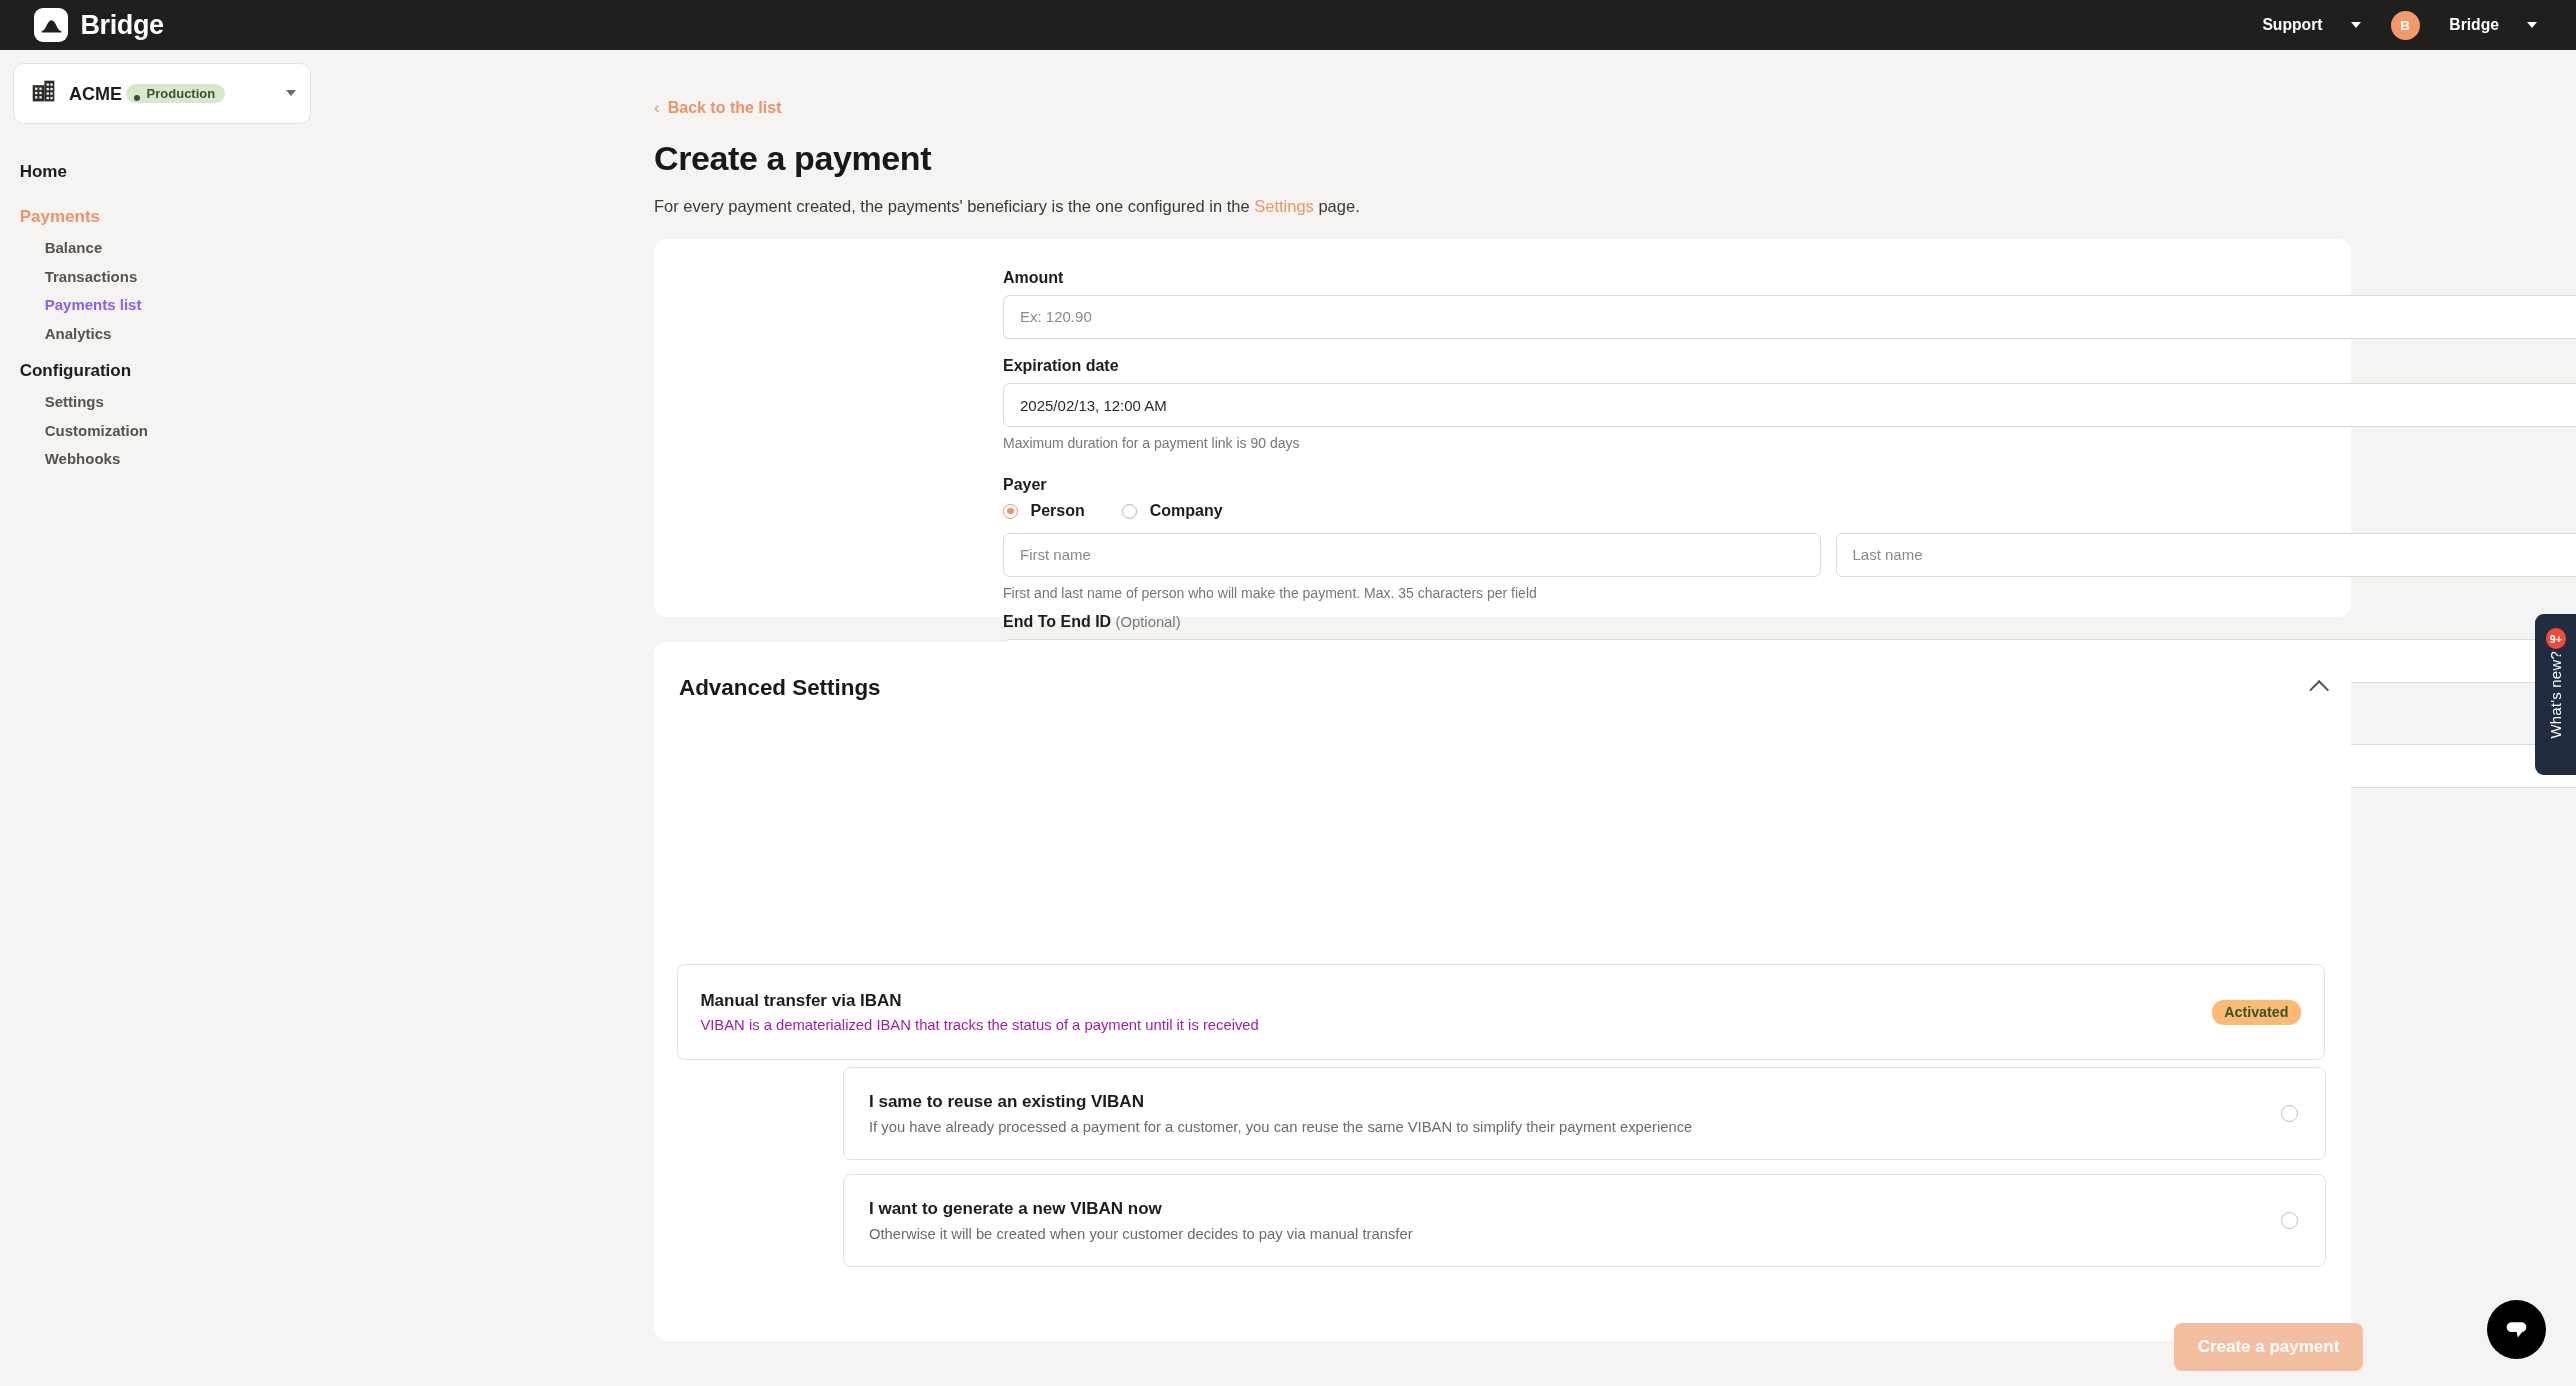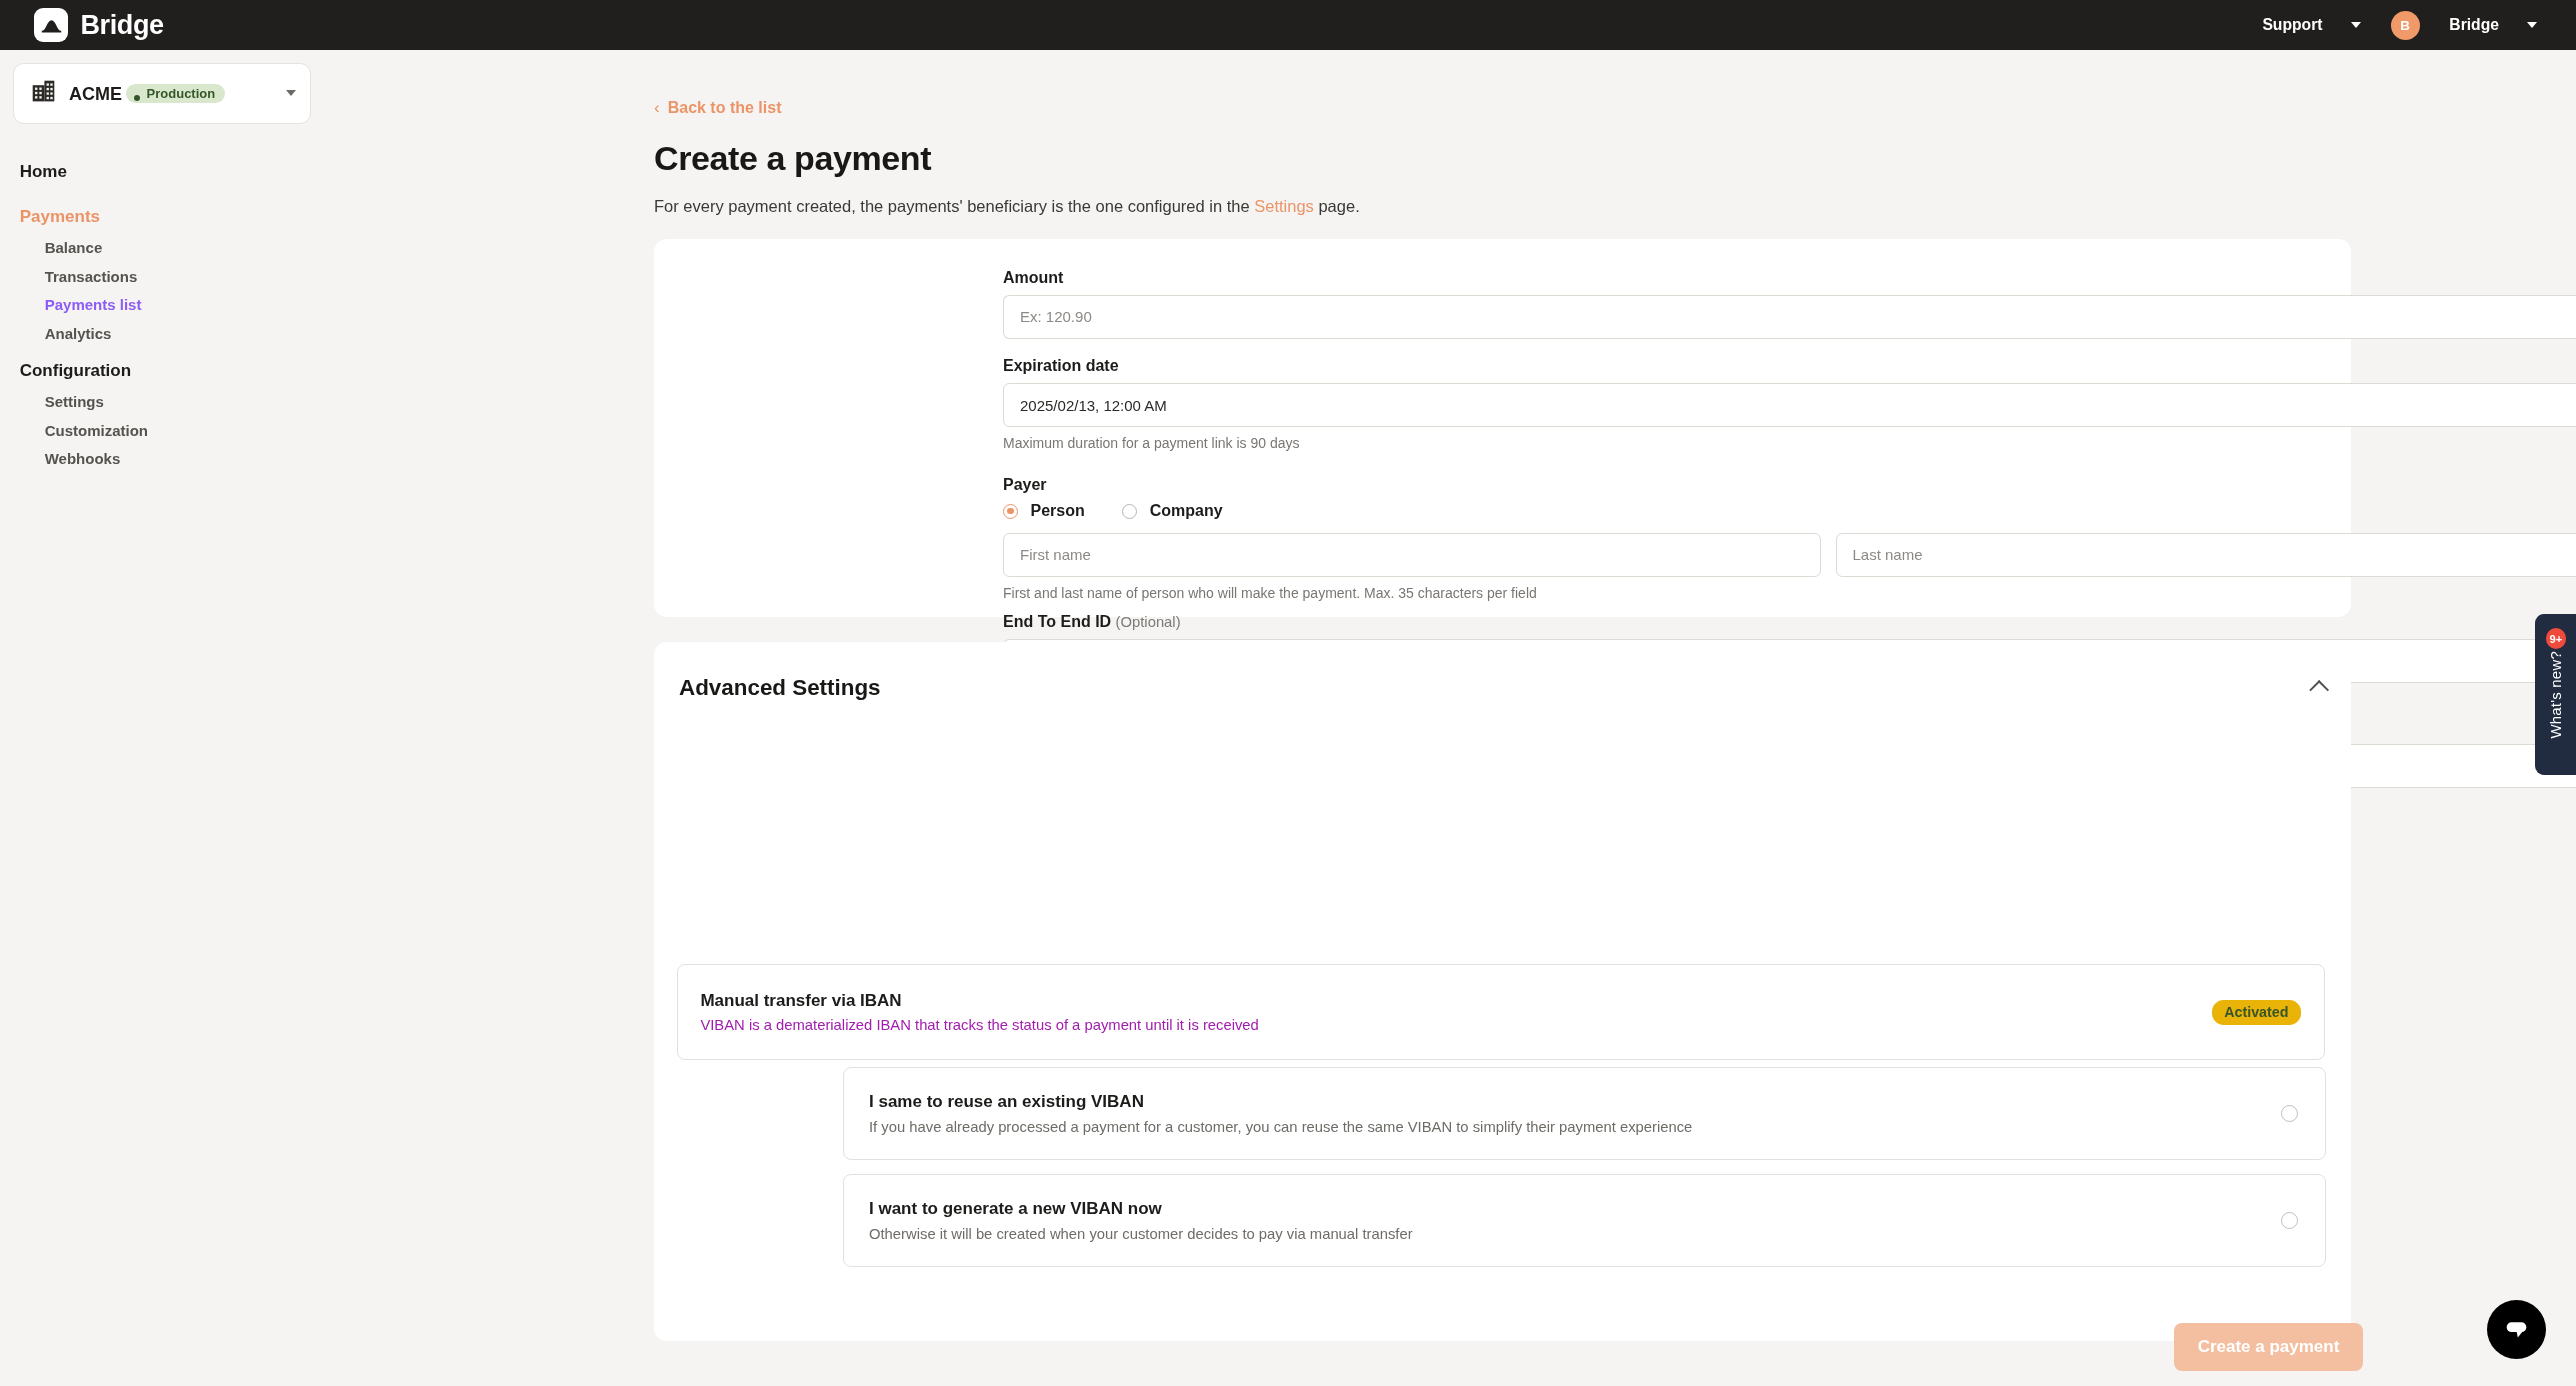--- a/index.html
+++ b/index.html
@@ -192,21 +192,21 @@
     position: absolute; left: 677px; top: 964px;
     width: 1648px; height: 96px;
     border: 0.9px solid #e4e1dc; border-radius: 8px;
     background: #fff;
     display: flex; align-items: center; padding: 0 23px 0 22.4px;
   }
   .viban-title { font-size: 17px; font-weight: 700; color: #1d1c1a; }
   .viban-desc { font-size: 14.8px; color: #a21caf; margin-top: 6.3px; }
   .badge-act {
     margin-left: auto;
-    background: #eab308; color: #38562a;
+    background: #fdba74; color: #38562a;
     border-radius: 11.6px; padding: 4.5px 12.5px;
     font-size: 14.3px; font-weight: 700;
   }
 
   .opt-card {
     position: absolute; left: 843px;
     width: 1483px; height: 93px;
     border: 0.9px solid #e4e1dc; border-radius: 8px;
     background: #fff;
     display: flex; align-items: center; padding: 0 27px 0 25px;

